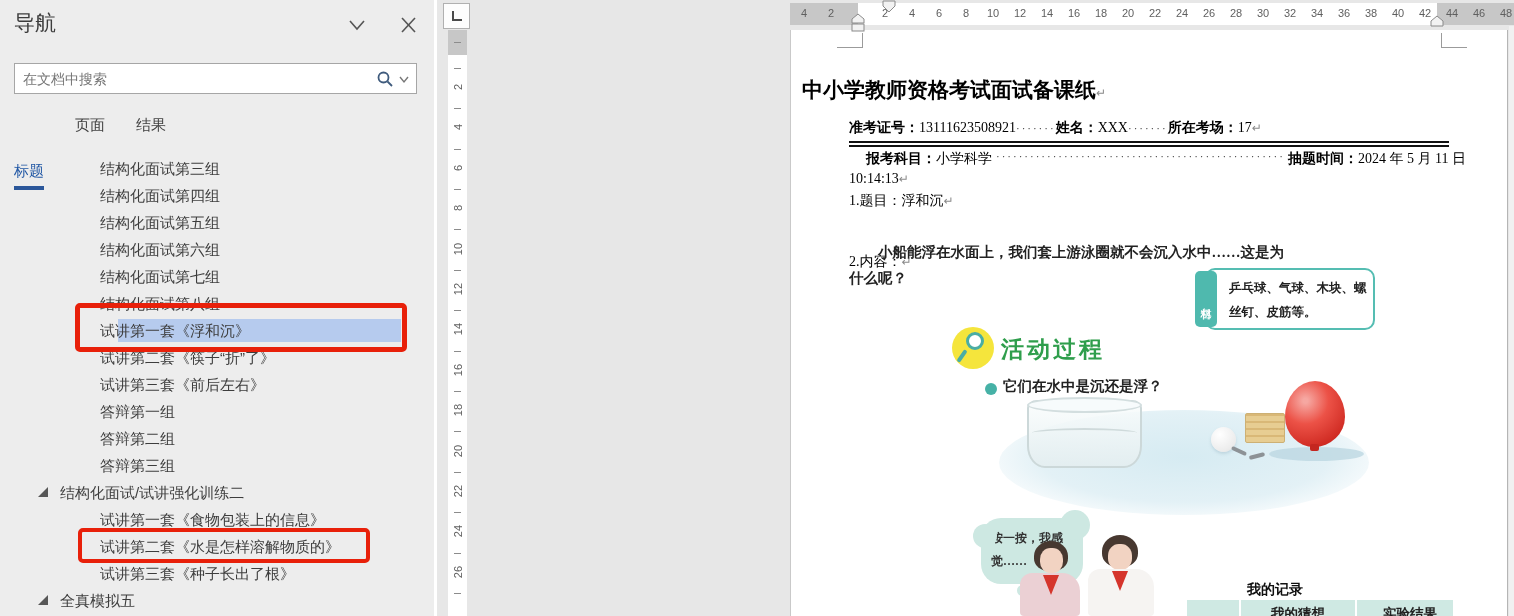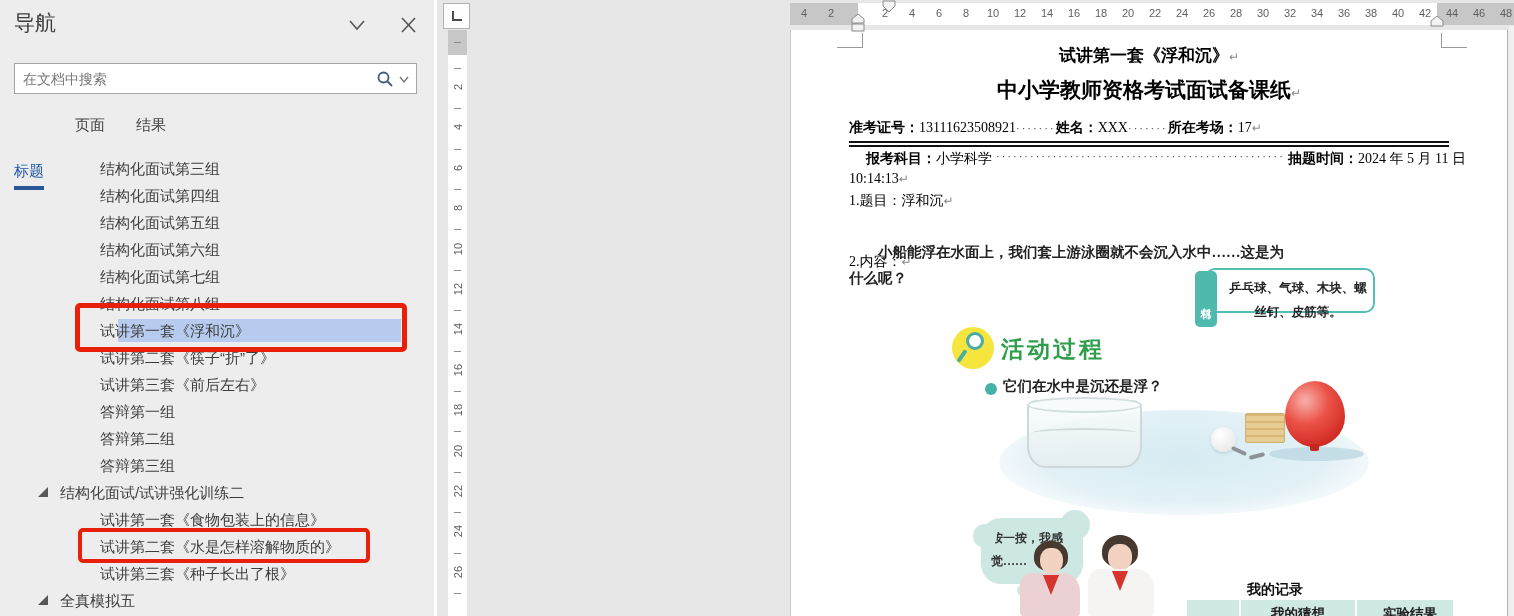--- a/index.html
+++ b/index.html
@@ -44,34 +44,34 @@
   .hnum { position:absolute; top:4px; font-size:11px; color:#5f5f5f; transform:translateX(-50%); }
   .marker { position:absolute; z-index:4; }
 
   
   .page { position:absolute; left:790px; top:30px; width:718px; height:586px; background:#fff; border-left:1px solid #c9c9c9; border-right:1px solid #b5b5b5; }
   .crop { position:absolute; width:26px; height:15px; top:3px; }
   .crop.left { left:46px; border-right:1px solid #9b9b9b; border-bottom:1px solid #9b9b9b; }
   .crop.right { left:650px; border-left:1px solid #9b9b9b; border-bottom:1px solid #9b9b9b; }
   .doc-serif { font-family:"Liberation Serif",serif; }
   .t1 { position:absolute; top:14px; left:0; right:0; text-align:center; font-size:17px; font-weight:bold; color:#000; }
-  .t2 { position:absolute; top:46px; left:0; right:0; text-align:center; font-size:21px; font-weight:bold; color:#000; }
+  .t2 { position:absolute; top:46px; left:11px; right:0; font-size:21px; font-weight:bold; color:#000; }
   .pilcrow { font-weight:normal; color:#8a8a8a; font-size:12px; }
   .inforow1 { position:absolute; top:89px; left:58px; font-size:14px; color:#000; white-space:nowrap; }
   .inforow1 b, .inforow2 b { font-weight:bold; }
   .leader { color:#333; font-size:11px; letter-spacing:2px; }
   .dblrule { position:absolute; left:58px; top:111px; width:600px; height:6px; border-top:2px solid #111; border-bottom:2px solid #111; }
   .inforow2 { position:absolute; top:120px; left:75px; width:600px; font-size:14px; color:#000; display:flex; white-space:nowrap; }
   .inforow2 .leader { flex:1; overflow:hidden; margin:0 4px; }
   .bodyline { position:absolute; left:58px; font-size:14px; color:#000; white-space:nowrap; }
 
   
   .figure { position:absolute; left:58px; top:205px; width:604px; height:381px; overflow:hidden; font-family:"Liberation Serif",serif; }
   .fig-intro { position:absolute; left:0; top:4px; width:442px; font-size:14.5px; font-weight:bold; color:#222; line-height:26px; text-indent:2em; }
-  .mat-box { position:absolute; left:356px; top:33px; width:170px; height:45px; background:#fff; border:2px solid #55bdb2; border-radius:10px; padding:7px 6px 6px 22px; font-size:12.5px; font-weight:bold; color:#222; line-height:1.9;text-align:center; }
+  .mat-box { position:absolute; left:356px; top:33px; width:170px; height:62px; background:#fff; border:2px solid #55bdb2; border-radius:10px; padding:7px 6px 6px 22px; font-size:12.5px; font-weight:bold; color:#222; line-height:1.9; }
   .mat-tab { position:absolute; left:346px; top:36px; width:22px; height:56px; background:#4fb9ae; border-radius:5px; color:#fff; font-size:11px; writing-mode:vertical-rl; text-orientation:upright; text-align:center; line-height:22px; z-index:2; }
   .act-circle { position:absolute; left:103px; top:92px; width:42px; height:42px; background:#f5e53c; border-radius:50%; }
   .act-lens { position:absolute; left:14px; top:5px; width:18px; height:18px; background:#fff; border:3px solid #4aada4; border-radius:50%; }
   .act-handle { position:absolute; left:8px; top:22px; width:4px; height:14px; background:#4aada4; border-radius:2px; transform:rotate(35deg); }
   .act-title { position:absolute; left:152px; top:99px; font-size:23px; font-weight:bold; color:#2f9e4c; letter-spacing:3px; font-family:"Liberation Sans",sans-serif; }
   .q-bullet { position:absolute; left:136px; top:148px; width:12px; height:12px; background:#46b1a6; border-radius:50%; }
   .q-text { position:absolute; left:154px; top:142px; font-size:14.5px; font-weight:bold; color:#222; }
   .platform { position:absolute; left:150px; top:175px; width:370px; height:105px; border-radius:50%; background:radial-gradient(ellipse at 50% 45%, #d6ebf2 0%, #e3f1f6 55%, rgba(243,249,251,0) 85%); }
   .bowl { position:absolute; left:178px; top:165px; width:115px; height:68px; border:2px solid #ccd8d9; border-radius:10px 10px 18px 18px / 8px 8px 22px 22px; background:linear-gradient(180deg, rgba(250,253,253,.85), rgba(228,238,240,.9)); }
   .bowl::before { content:""; position:absolute; left:-2px; right:-2px; top:-5px; height:12px; border:2px solid #d3dedf; border-radius:50%; background:#f7fbfc; }
@@ -225,21 +225,20 @@
   <rect x="1" y="11" width="12" height="7" fill="#f2f2f2" stroke="#8a8a8a"></rect>
 </svg>
 <svg class="marker" style="left:1430px; top:15px;" width="14" height="13">
   <polygon points="1,11 1,6 7,1 13,6 13,11" fill="#f2f2f2" stroke="#8a8a8a"></polygon>
 </svg>
 
 <div class="page doc-serif">
   <div class="crop left"></div>
   <div class="crop right"></div>
 
-  <div class="t1"><span>试讲第一套《浮和沉》</span><span class="pilcrow">↵</span></div>
   <div class="t2"><span>中小学教师资格考试面试备课纸</span><span class="pilcrow">↵</span></div>
 
   <div class="inforow1">
     <b>准考证号：</b><span>13111623508921</span><span class="leader">·······</span><b>姓名：</b><span>XXX</span><span class="leader">·······</span><b>所在考场：</b><span>17</span><span class="pilcrow">↵</span>
   </div>
   <div class="dblrule"></div>
 
   <div class="inforow2">
     <span><b>报考科目：</b><span>小学科学</span></span>
     <span class="leader">··························································</span>

